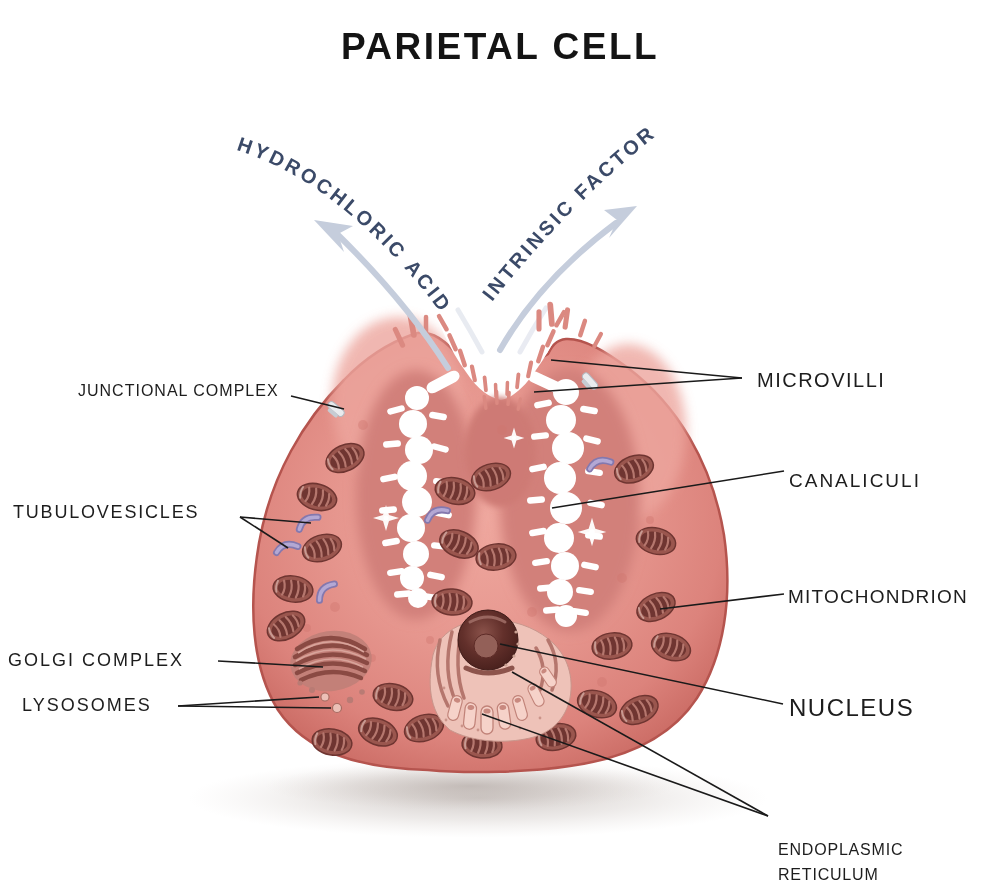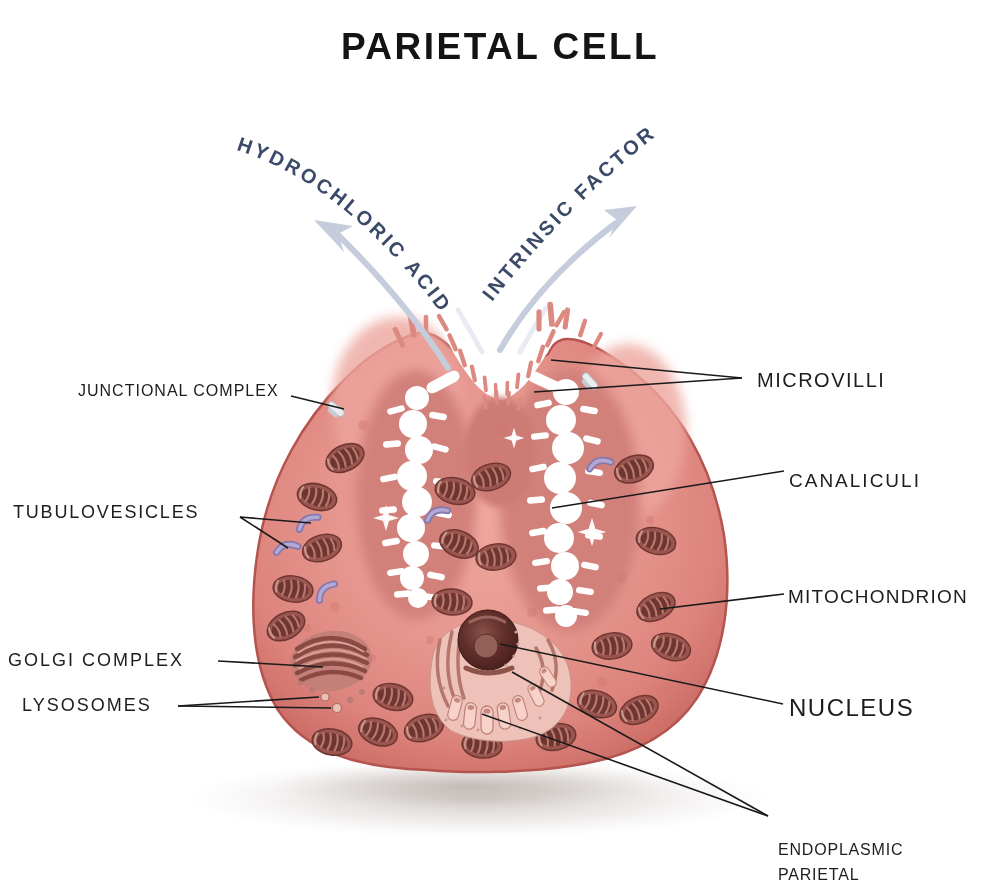--- a/index.html
+++ b/index.html
@@ -356,16 +356,16 @@
   <div class="label small" style="left:62px;top:382px;">JUNCTIONAL COMPLEX</div>
   <div class="label" style="left:8px;top:650px;">GOLGI COMPLEX</div>
   <div class="label" style="left:13px;top:502px;letter-spacing:1.8px;">TUBULOVESICLES</div>
   <div class="label" style="left:22px;top:695px;text-align:right;">LYSOSOMES</div>
   <div class="label" style="left:757px;top:369px;font-size:20px;letter-spacing:1.5px;">MICROVILLI</div>
   <div class="label" style="left:789px;top:470px;font-size:19px;">CANALICULI</div>
   <div class="label" style="left:788px;top:586px;font-size:19px;letter-spacing:1.2px;">MITOCHONDRION</div>
   <div class="label" style="left:789px;top:694px;font-size:24px;letter-spacing:1.5px;">NUCLEUS</div>
   <div class="label two-line" style="left:778px;top:801px;margin-top:36px;">
     <span>ENDOPLASMIC</span>
-    <span>PARIETAL</span>
+    <span>RETICULUM</span>
   </div>
 
 </div>
 
 </body></html>

